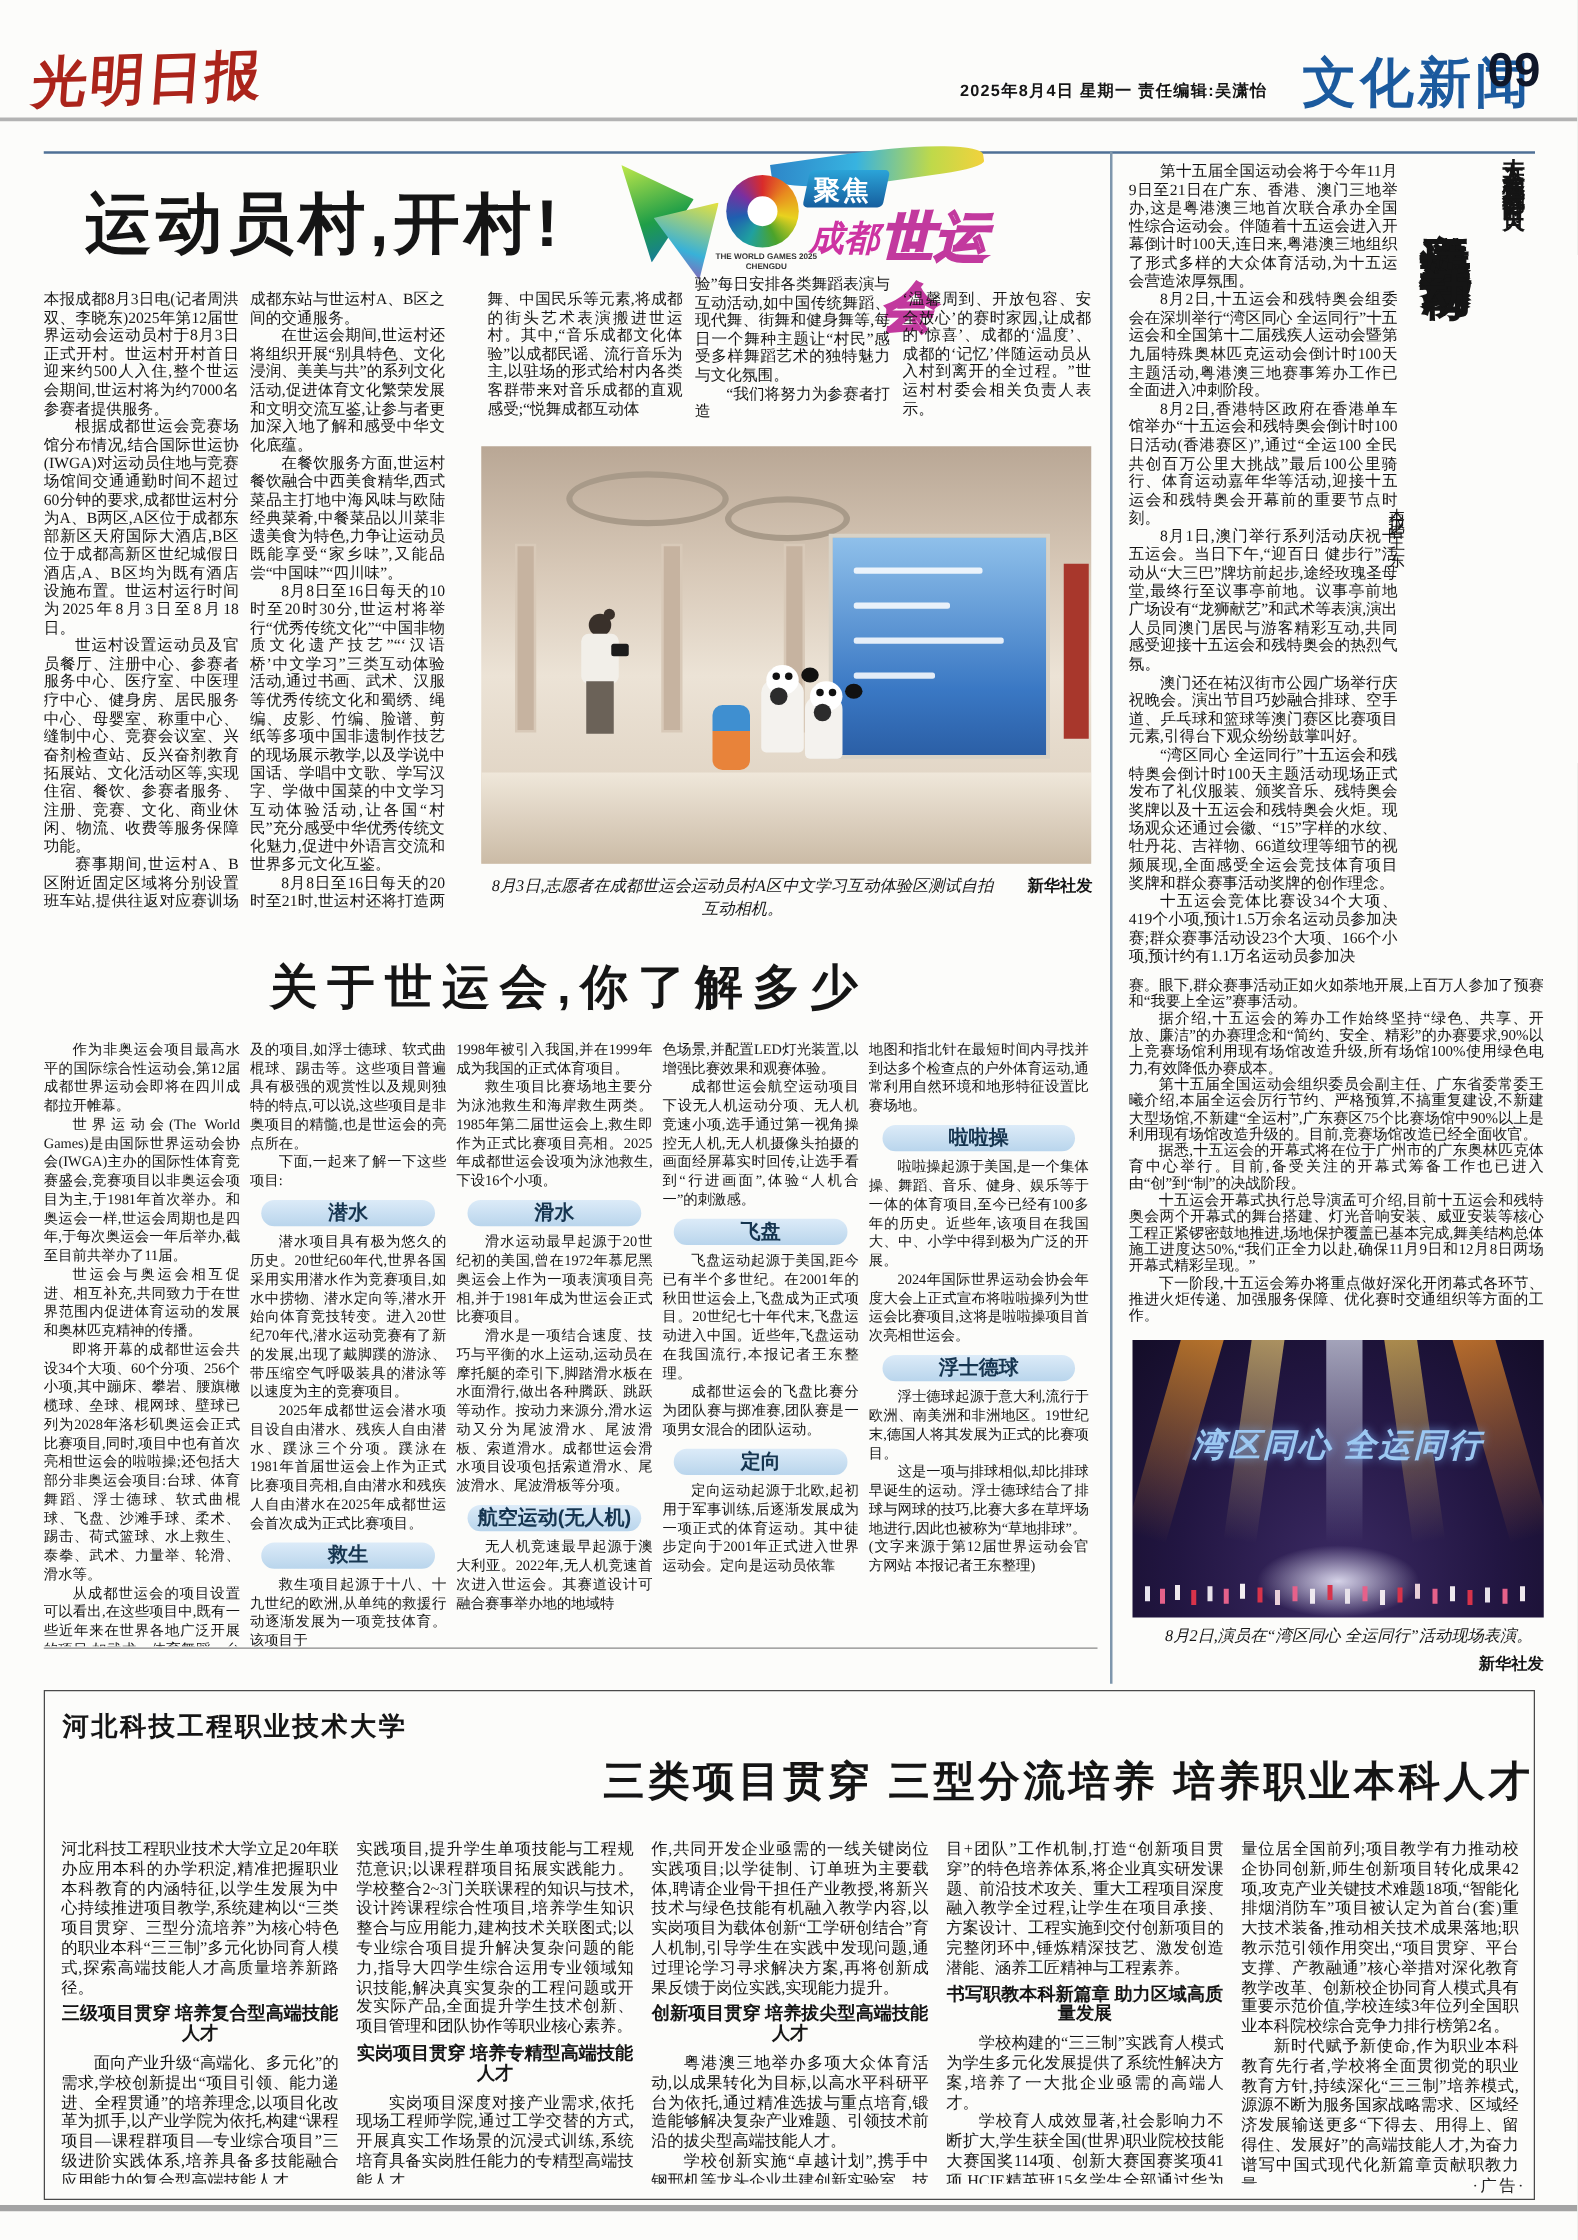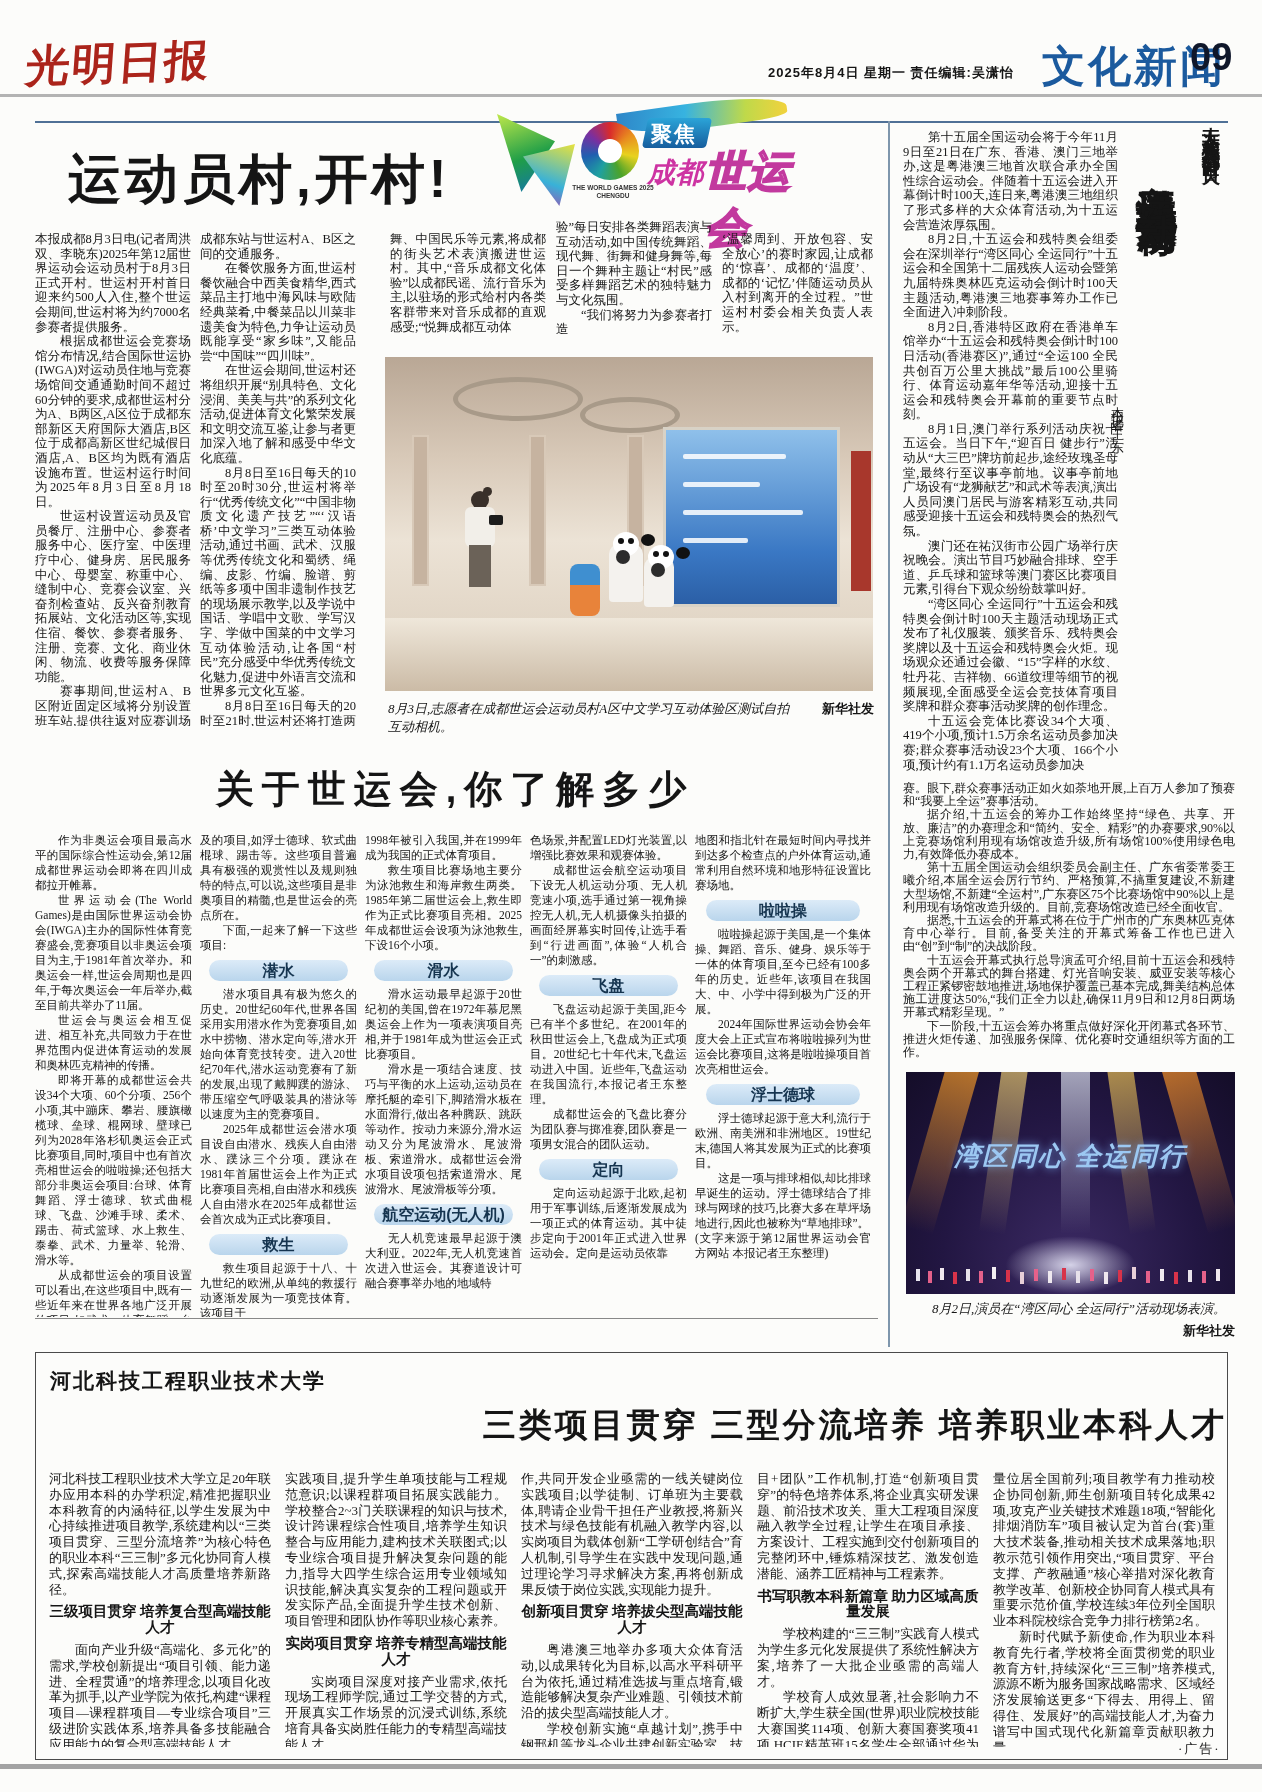--- a/index.html
+++ b/index.html
@@ -24,21 +24,21 @@
           border-radius:15px;text-align:center;font-weight:bold;font-size:16px;color:#15344f;
           padding:3px 0;font-family:"Liberation Sans","DejaVu Sans",sans-serif;text-indent:0;}
   .b-sub{font-weight:bold;text-align:center;margin:7px 0 6px 0;text-indent:0;font-size:14.5px;}
   .b-note{font-weight:normal;}
   
   .lead-headline{left:68px;top:144px;font-size:53px;font-weight:bold;letter-spacing:4px;}
   .lead-body{font-size:12.5px;line-height:14.6px;}
   .photo-caption{font-size:13px;font-style:italic;}
   .credit{font-weight:bold;font-style:normal;font-size:13px;white-space:nowrap;}
   
-  .wg-logo{left:497px;top:100px;width:296px;height:108px;}
+  .wg-logo{left:497px;top:118px;width:296px;height:108px;}
   .wg-swoosh{position:absolute;left:120px;top:2px;width:170px;height:26px;border-radius:0 60% 20% 60%;
              background:linear-gradient(100deg,#2e86c8,#37b3e0 40%,#bfd94a 75%,#f3d23c);
              transform:rotate(-8deg);}
   .wg-leaf1{position:absolute;left:0;top:14px;width:58px;height:78px;
             background:linear-gradient(160deg,#bfe84a,#1f9e48 55%,#1270b5);
             clip-path:polygon(0 0,100% 35%,42% 100%);}
   .wg-leaf2{position:absolute;left:26px;top:44px;width:52px;height:62px;
             background:linear-gradient(200deg,#e8e23c,#38b1d8 60%,#b23ca8);
             clip-path:polygon(0 20%,100% 0,70% 100%);}
   .wg-emblem{position:absolute;left:84px;top:22px;width:58px;height:58px;border-radius:50%;
@@ -94,21 +94,21 @@
           font-style:italic;color:#9cc8f2;text-shadow:0 0 8px rgba(120,170,240,.9);letter-spacing:2px;}
   .g-pool{position:absolute;left:30%;bottom:0;width:40%;height:26%;border-radius:50%;
           background:radial-gradient(rgba(240,240,255,.85),rgba(240,240,255,0) 70%);}
   .g-crowd{position:absolute;left:3%;bottom:6%;width:4px;height:12px;background:#e8e4ef;}
   
   .ad-box{left:35px;top:1352px;width:1191px;height:406px;border:1px solid #4a4a4a;background:#fcfcfa;}
   .ad-org{position:absolute;left:14px;top:14px;font-size:21px;font-weight:bold;letter-spacing:2px;}
   .ad-headline{position:absolute;left:0;top:50px;width:100%;text-align:right;font-size:33px;font-weight:bold;letter-spacing:3px;}
   .ad-col{top:118px;height:276px;font-size:13px;line-height:15.8px;}
   .ad-label{left:1178px;top:1740px;font-size:13px;letter-spacing:2px;color:#222;}
-  .caption-row{display:flex;justify-content:space-between;align-items:flex-start;gap:22px;}
+  .caption-row{display:flex;justify-content:space-between;align-items:flex-start;gap:22px;text-align:center;}
 </style>
 </head>
 <body>
 
 <div class="page">
 
   <div class="abs masthead">光明日报</div>
   <div class="abs dateline sans">2025年8月4日  星期一  责任编辑:吴潇怡</div>
   <div class="abs section-title sans">文化新闻</div>
   <div class="abs page-num sans">09</div>
@@ -130,22 +130,22 @@
   </div>
 
   <div class="col lead-body" style="left:35px;top:232px;width:156px;height:494px;">
       <div class="b-lead"><span class="lead-b">本报成都8月3日电(记者周洪双、李晓东)</span>2025年第12届世界运动会运动员村于8月3日正式开村。世运村开村首日迎来约500人入住,整个世运会期间,世运村将为约7000名参赛者提供服务。</div>
       <div class="b-p">根据成都世运会竞赛场馆分布情况,结合国际世运协(IWGA)对运动员住地与竞赛场馆间交通通勤时间不超过60分钟的要求,成都世运村分为A、B两区,A区位于成都东部新区天府国际大酒店,B区位于成都高新区世纪城假日酒店,A、B区均为既有酒店设施布置。世运村运行时间为2025年8月3日至8月18日。</div>
       <div class="b-p">世运村设置运动员及官员餐厅、注册中心、参赛者服务中心、医疗室、中医理疗中心、健身房、居民服务中心、母婴室、称重中心、缝制中心、竞赛会议室、兴奋剂检查站、反兴奋剂教育拓展站、文化活动区等,实现住宿、餐饮、参赛者服务、注册、竞赛、文化、商业休闲、物流、收费等服务保障功能。</div>
       <div class="b-p">赛事期间,世运村A、B区附近固定区域将分别设置班车站,提供往返对应赛训场馆的定时班车服务;同时,还将提供成都天府国际机场、成都双流国际机场及</div>
     </div>
   <div class="col lead-body" style="left:200px;top:232px;width:156px;height:494px;">
       <div class="b-pc">成都东站与世运村A、B区之间的交通服务。</div>
+      <div class="b-p">在世运会期间,世运村还将组织开展“别具特色、文化浸润、美美与共”的系列文化活动,促进体育文化繁荣发展和文明交流互鉴,让参与者更加深入地了解和感受中华文化底蕴。</div>
       <div class="b-p">在餐饮服务方面,世运村餐饮融合中西美食精华,西式菜品主打地中海风味与欧陆经典菜肴,中餐菜品以川菜非遗美食为特色,力争让运动员既能享受“家乡味”,又能品尝“中国味”“四川味”。</div>
-      <div class="b-p">在世运会期间,世运村还将组织开展“别具特色、文化浸润、美美与共”的系列文化活动,促进体育文化繁荣发展和文明交流互鉴,让参与者更加深入地了解和感受中华文化底蕴。</div>
       <div class="b-p">8月8日至16日每天的10时至20时30分,世运村将举行“优秀传统文化”“中国非物质文化遗产技艺”“‘汉语桥’中文学习”三类互动体验活动,通过书画、武术、汉服等优秀传统文化和蜀绣、绳编、皮影、竹编、脸谱、剪纸等多项中国非遗制作技艺的现场展示教学,以及学说中国话、学唱中文歌、学写汉字、学做中国菜的中文学习互动体验活动,让各国“村民”充分感受中华优秀传统文化魅力,促进中外语言交流和世界多元文化互鉴。</div>
       <div class="b-p">8月8日至16日每天的20时至21时,世运村还将打造两套互动交流活动,融合流行乐、民族歌</div>
     </div>
   <div class="col lead-body" style="left:390px;top:232px;width:156px;height:124px;">
       <div class="b-pc">舞、中国民乐等元素,将成都的街头艺术表演搬进世运村。其中,“音乐成都文化体验”以成都民谣、流行音乐为主,以驻场的形式给村内各类客群带来对音乐成都的直观感受;“悦舞成都互动体</div>
     </div>
   <div class="col lead-body" style="left:556px;top:220px;width:156px;height:124px;">
       <div class="b-pc">验”每日安排各类舞蹈表演与互动活动,如中国传统舞蹈、现代舞、街舞和健身舞等,每日一个舞种主题让“村民”感受多样舞蹈艺术的独特魅力与文化氛围。</div>
       <div class="b-p">“我们将努力为参赛者打造</div>
     </div>

